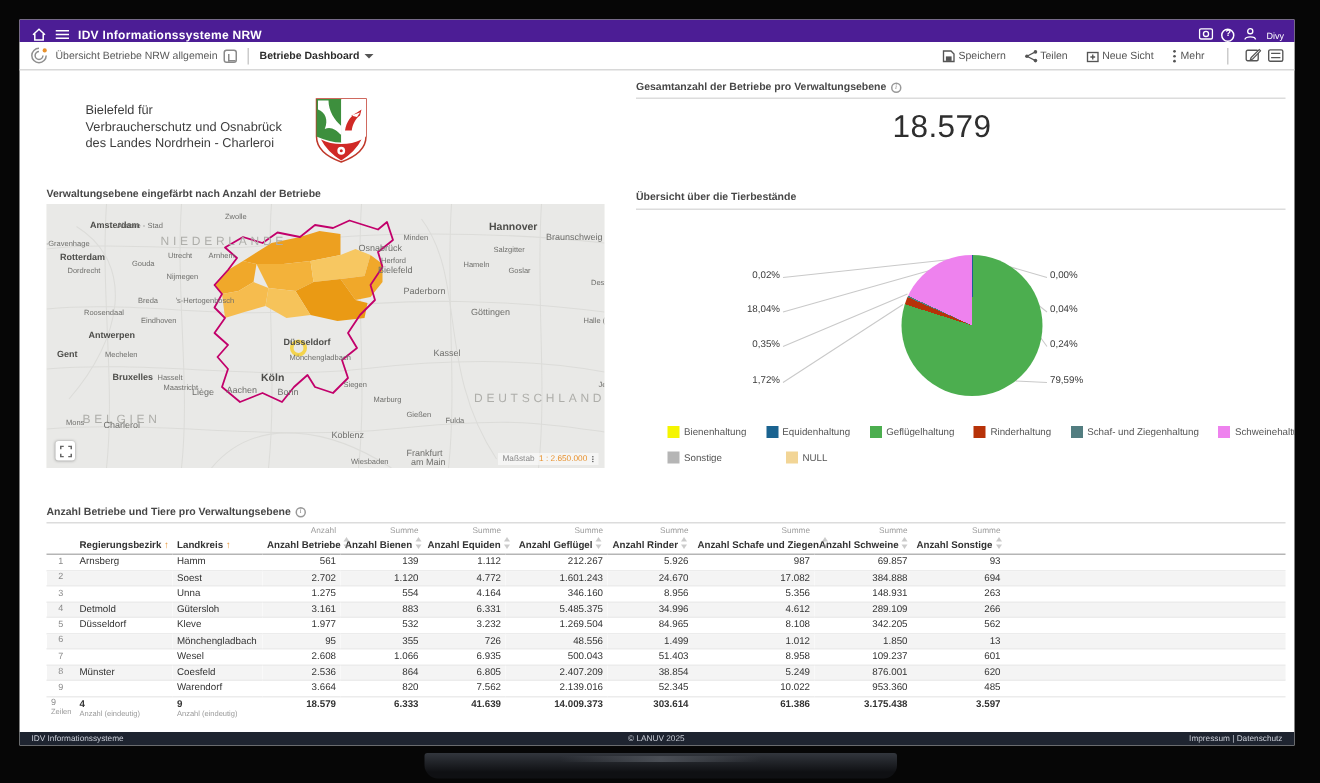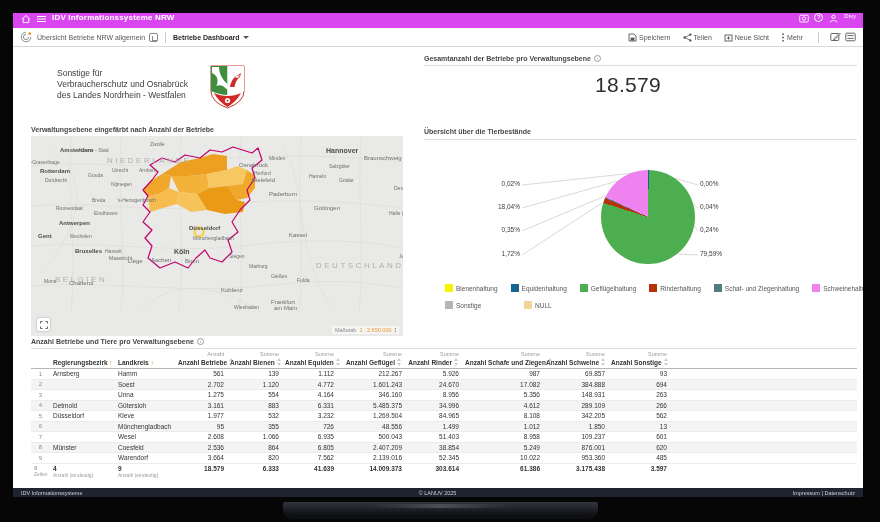--- a/index.html
+++ b/index.html
@@ -1,22 +1,22 @@
 <!DOCTYPE html>
 <html><head>
 <meta charset="utf-8">
 <style>
   *{box-sizing:border-box;margin:0;padding:0}
   html,body{width:880px;height:522px;background:#060606;overflow:hidden;
     font-family:"Liberation Sans",sans-serif;position:relative}
   .screen{position:absolute;left:13px;top:13px;width:850px;height:484px;background:#fff;overflow:hidden}
 
   
-  .topbar{position:absolute;left:0;top:0;width:850px;height:15px;background:#d946ef;
-    display:flex;align-items:flex-start;padding:0 7px;gap:5px}
+  .topbar{position:absolute;left:0;top:0;width:850px;height:15px;background:#4c1d95;
+    display:flex;align-items:flex-end;padding:0 7px;gap:5px}
   .topbar .title{font-size:8px;font-weight:700;color:#fff;margin-right:auto;letter-spacing:.2px}
   .tb-ic{display:flex;align-items:center;justify-content:center;width:11px;height:11px}
   .help-ic{width:9px;height:9px;border:1px solid #fff;border-radius:50%;color:#fff;font-size:6px;
     line-height:7px;text-align:center;font-weight:700}
   .user-name{font-size:6px;color:#fff}
 
   
   .toolbar{position:absolute;left:0;top:15px;width:850px;height:19px;background:#fff;
     border-bottom:1px solid #d8d8d8;display:flex;align-items:center;padding:0 7px;font-size:7px;color:#555}
   .story-title{margin-left:5px;color:#5a5a5a}
@@ -39,21 +39,21 @@
 
   
   .brand-text{position:absolute;left:44px;top:55px;font-size:8.5px;line-height:11px;color:#3c3c3c}
   .coat{position:absolute;left:197px;top:52px}
 
   
   .kpi-value{position:absolute;left:495px;top:60px;width:240px;text-align:center;
     font-size:21px;color:#2e2e2e;letter-spacing:.3px}
 
   
-  .map{position:absolute;left:18px;top:123px;width:372px;height:200px;background:#e9e9e7;overflow:hidden}
+  .map{position:absolute;left:18px;top:123px;width:372px;height:176px;background:#e9e9e7;overflow:hidden}
   .map-scale{position:absolute;right:4px;bottom:2px;font-size:5.5px;color:#8a8a8a;
     background:rgba(255,255,255,.55);padding:0 3px;display:flex;gap:3px;align-items:center}
   .map-scale .val{color:#e8912c}
   .map-dots{color:#444;font-weight:700;letter-spacing:0}
   .map-btn{position:absolute;left:6px;bottom:5px;width:13px;height:13px;background:#fff;border-radius:2px;
     box-shadow:0 0 2px rgba(0,0,0,.35);display:flex;align-items:center;justify-content:center}
 
   
   .pie{position:absolute;left:588px;top:157px;width:94px;height:94px;border-radius:50%}
   .co{position:absolute;font-size:6.5px;color:#3a3a3a}
@@ -185,23 +185,23 @@
       <span class="icon-sq">
         <svg width="11" height="10" viewBox="0 0 11 10">
             <rect x="0.8" y="1.2" width="9.4" height="7.6" rx="1" stroke="#555" fill="none" stroke-width="0.9"></rect>
             <path d="M2.4,3.6 H8.6 M2.4,6.4 H8.6" stroke="#555" stroke-width="0.9"></path>
           </svg>
       </span>
     </div>
   </div>
 
   <div class="brand-text">
-    <div>Sonstige für</div>
+    <div>Bielefeld für</div>
     <div>Verbraucherschutz und Osnabrück</div>
-    <div>des Landes Nordrhein - Westfalen</div>
+    <div>des Landes Nordrhein - Charleroi</div>
   </div>
   <div class="coat">
     <svg width="35" height="44" viewBox="0 0 35 44">
       <path d="M1,1 H34 V26 Q34,37 17.5,43 Q1,37 1,26 Z" fill="#fff" stroke="#c0392b" stroke-width="1"></path>
       <path d="M1,1 H17.5 V30 Q10,30 1,26 Z" fill="#3d8f3d"></path>
       <path d="M2,8 C7,10 9,15 6.5,21 C10.5,19 14,21.5 17.5,25 L17.5,19 C13,15 9,9 9,2 L2,2 Z" fill="#fff"></path>
       <path d="M17.5,1 H34 V26 Q30,28 17.5,30 Z" fill="#fff"></path>
       <path d="M20,22 C21,16 24,12 28,10 L31,8 30,12 C27,14 25,18 24.5,22 Z M24,12 28,13 30,10" fill="#d02a26"></path>
       <path d="M17.5,31 Q10,31 4,28 Q8,36 17.5,42 Q27,36 31,28 Q25,31 17.5,31 Z" fill="#d02a26"></path>
       <circle cx="17.5" cy="35.5" r="2.6" fill="#fff"></circle>

